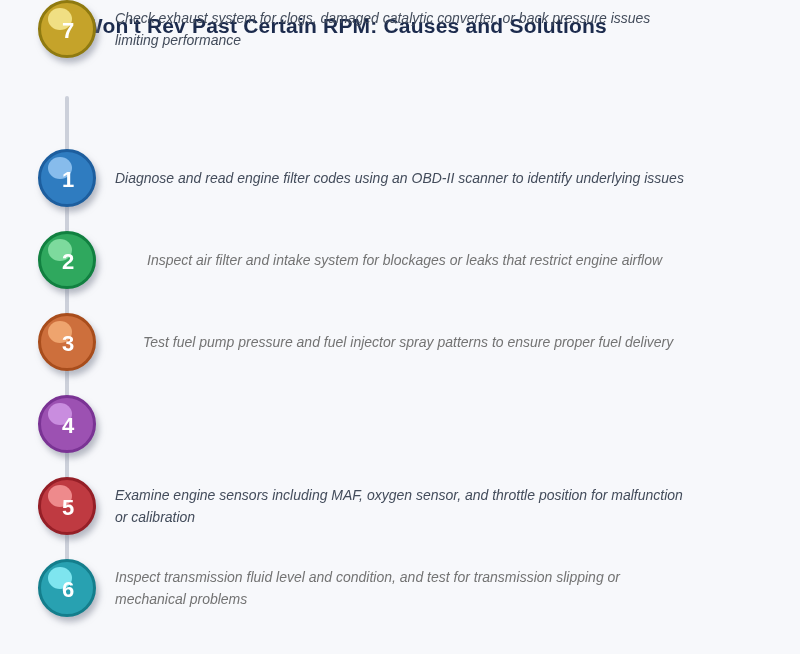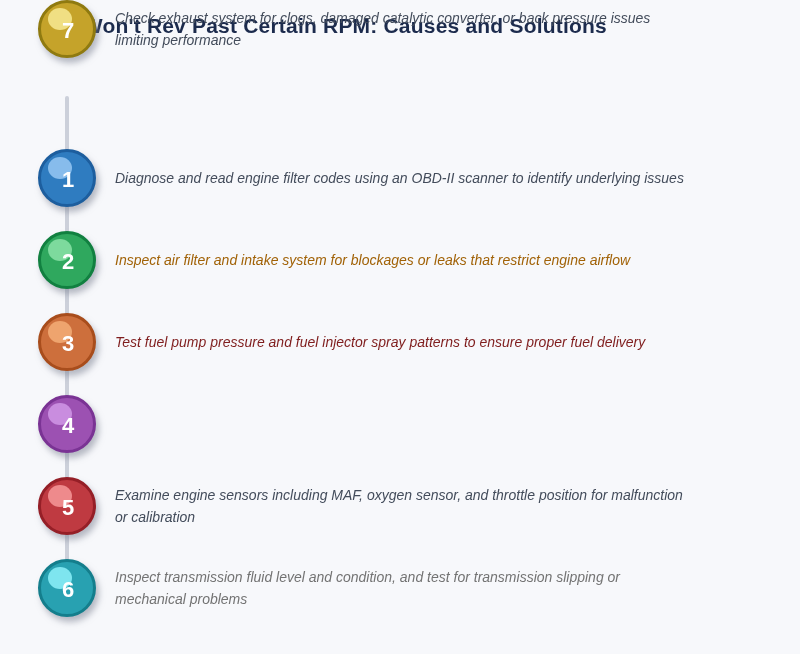--- a/index.html
+++ b/index.html
@@ -91,29 +91,29 @@
       <span class="num">1</span>
     </div>
     <div class="step-text" style="color: rgb(67, 76, 91);">Diagnose and read engine filter codes using an OBD-II scanner to identify underlying issues</div>
   </div>
 
   <div class="row">
     <div class="circle" style="background: rgb(47, 168, 94); border-color: rgb(17, 128, 64);">
       <span class="hl" style="background: rgb(130, 220, 160);"></span>
       <span class="num">2</span>
     </div>
-    <div class="step-text" style="color: #a16207;">Inspect air filter and intake system for blockages or leaks that restrict engine airflow</div>
+    <div class="step-text" style="color: #737373; margin-left: 32px;">Inspect air filter and intake system for blockages or leaks that restrict engine airflow</div>
   </div>
 
   <div class="row">
     <div class="circle" style="background: rgb(205, 111, 60); border-color: rgb(168, 77, 28);">
       <span class="hl" style="background: rgb(239, 166, 113);"></span>
       <span class="num">3</span>
     </div>
-    <div class="step-text" style="color: #7f1d1d;">Test fuel pump pressure and fuel injector spray patterns to ensure proper fuel delivery</div>
+    <div class="step-text" style="color: #737373; margin-left: 28px;">Test fuel pump pressure and fuel injector spray patterns to ensure proper fuel delivery</div>
   </div>
 
   <div class="row">
     <div class="circle" style="background: rgb(156, 81, 178); border-color: rgb(122, 51, 148);">
       <span class="hl" style="background: rgb(203, 144, 226);"></span>
       <span class="num">4</span>
     </div>
   </div>
 
   <div class="row">

